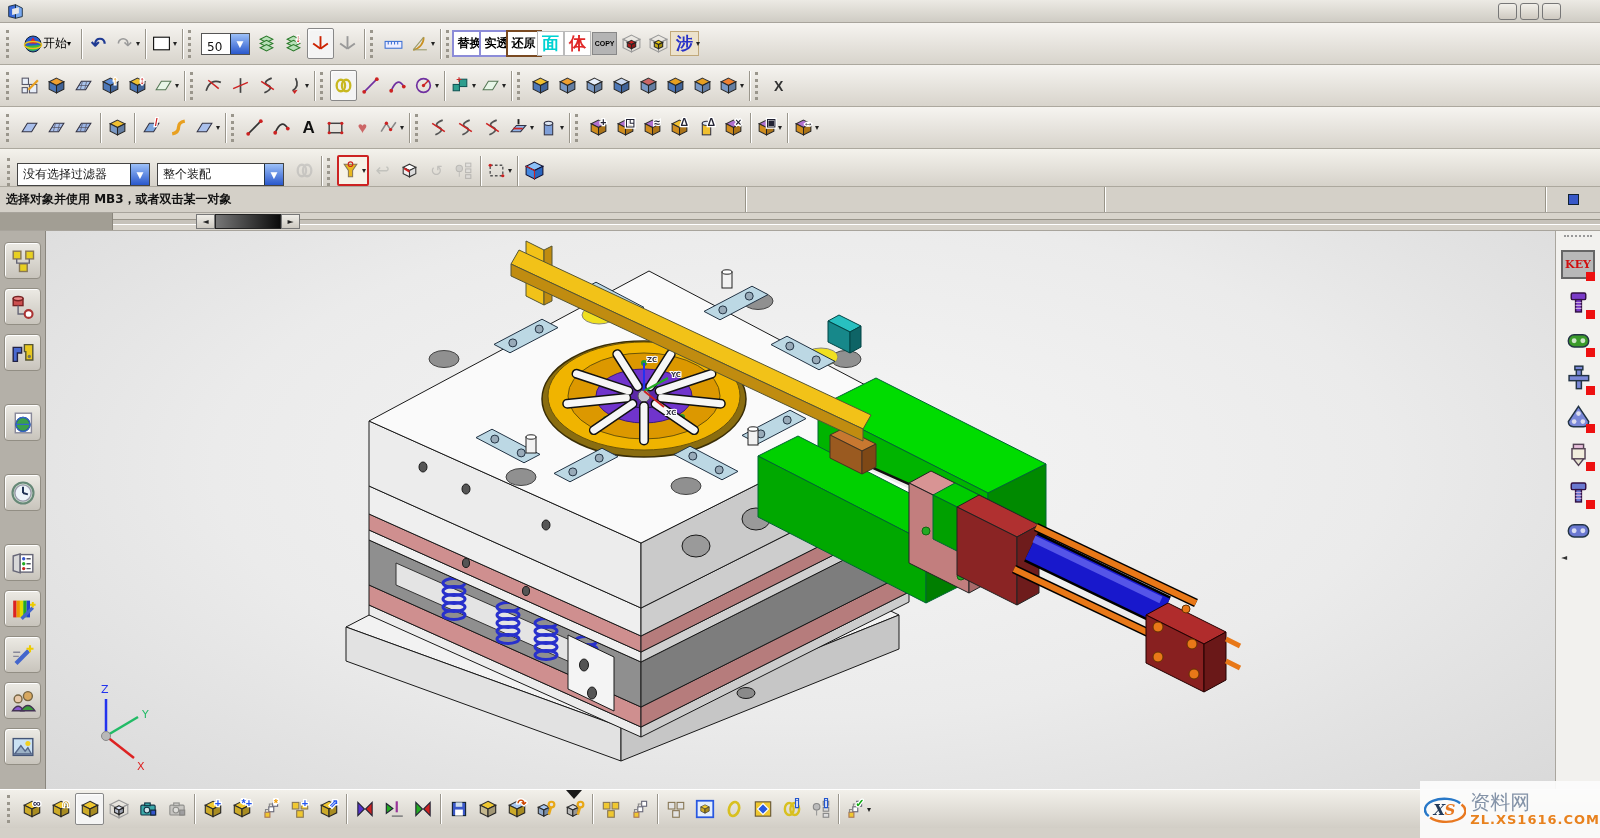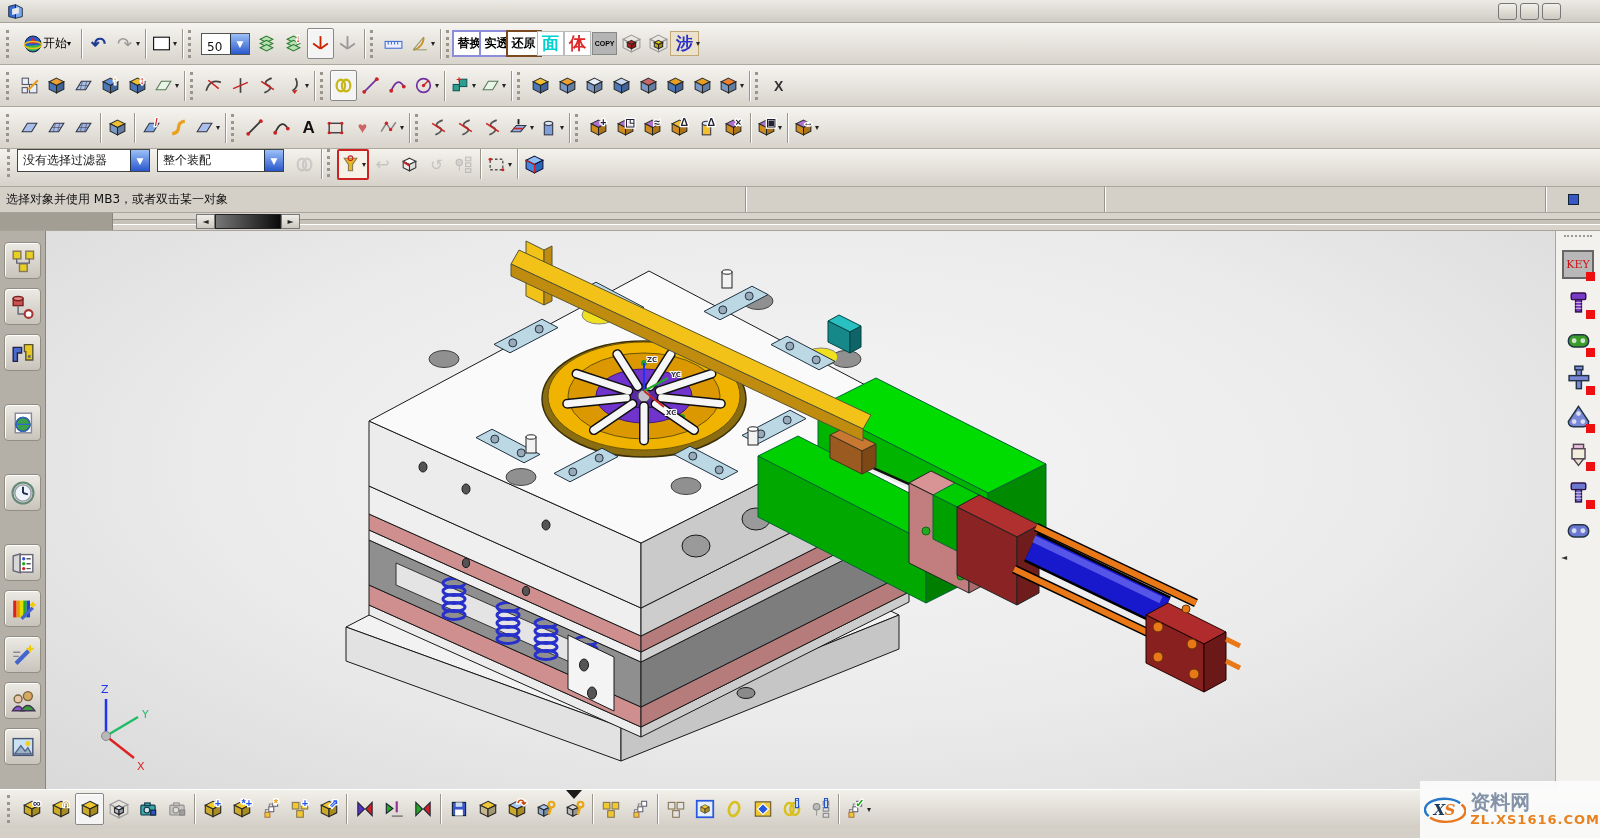--- a/index.html
+++ b/index.html
@@ -23,35 +23,35 @@
   .dd{font-size:8px;color:#222;margin-left:1px}
   .tb-sep{width:1px;height:30px;background:#9a968c;box-shadow:1px 0 0 #fff;margin:0 3px;flex:none}
   .tb-grip{width:3px;height:28px;margin:0 4px 0 2px;border-left:3px dotted #9a968c;flex:none}
   .tbt{display:inline-block;font-size:12px;font-weight:bold;background:#fff;padding:3px 4px;white-space:nowrap}
   .tbt-blue{border:2px solid #8c8cd8}
   .tbt-brown{border:2px solid #7a4a22}
   .tbt-cyan{border:1px solid #bbb;color:#00d2d2;font-size:17px;padding:0 4px}
   .tbt-red{border:1px solid #bbb;color:#e02828;font-size:17px;padding:0 4px}
   .tbt-copy{border:1px solid #888;background:#b4b4b4;font-size:7px;letter-spacing:0;padding:7px 2px}
   .tbt-she{border:1px solid #c0a87a;background:#ece2cc;color:#2832c8;font-size:17px;padding:0 5px}
-  .key-icon{background:#b8b8b8;color:#d01010;font-family:"DejaVu Serif",serif;font-size:11px;font-weight:normal;border:2px solid #666;padding:6px 2px}
+  .key-icon{background:#b8b8b8;color:#d01010;font-family:"DejaVu Serif",serif;font-size:11px;font-weight:bold;border:2px solid #666;padding:6px 2px}
   .start-btn{display:flex;align-items:center;font-size:12px;background:transparent;border:1px solid transparent;height:31px;padding:0 6px;font-family:inherit}
   .start-btn .icon-slot{width:20px;height:20px}
   .mini-arrow{font-size:8px}
   .spin{display:flex;align-items:flex-end;border:1px solid #555;background:#fff;height:20px;margin:0 3px}
   .spin-val{font-size:12px;padding:0 5px;min-width:18px}
   .blue-dd{width:18px;height:100%;background:linear-gradient(#9cc0f8,#2a58cc);color:#fff;font-size:9px;display:flex;align-items:center;justify-content:center;border-left:1px solid #234}
   
-  .selbar{height:37px;display:flex;align-items:flex-start;background:linear-gradient(#f4f2ec,#d6d2ca);border-bottom:1px solid #aca89e;padding:0 5px}
+  .selbar{height:37px;display:flex;align-items:flex-end;background:linear-gradient(#f4f2ec,#d6d2ca);border-bottom:1px solid #aca89e;padding:0 5px}
   .sel{display:flex;align-items:center;border:1px solid #444;background:#fff;height:21px;margin-right:7px}
   .sel-text{font-size:12px;padding:0 5px;width:102px;white-space:nowrap;overflow:hidden}
   .sel-text.narrow{width:96px}
   
   .promptbar{height:25px;background:#d4d0c8;border-bottom:1px solid #a8a49c;display:flex;align-items:stretch}
-  .prompt-text{font-size:12px;font-weight:normal;padding:4px 0 0 6px;flex:1;white-space:nowrap}
+  .prompt-text{font-size:12px;font-weight:bold;padding:4px 0 0 6px;flex:1;white-space:nowrap}
   .prompt-cell{border-left:1px solid #989488;box-shadow:inset 1px 0 0 #fff}
   .pc1{width:358px}.pc2{width:440px}
   .pc3{width:54px;display:flex;align-items:center;justify-content:center}
   .pc3 .sq{width:9px;height:9px;background:#3858c8;border:1px solid #123}
   
   .scrollstrip{height:17px;background:#d8d4cc;border-bottom:1px solid #a8a49c;position:relative}
   .strip-block{position:absolute;left:0;top:0;width:112px;height:100%;background:#a29e94;border-right:1px solid #8a867c}
   .strip-track{position:absolute;left:113px;right:0;top:6px;height:4px;background:#c6c2ba;border-top:1px solid #98948a;border-bottom:1px solid #fff}
   .hscroll{position:absolute;left:196px;top:1px;display:flex;height:15px}
   .scroll-btn{width:17px;background:linear-gradient(#f0eee8,#ccc8c0);border:1px solid #777;font-size:8px;line-height:14px;text-align:center;color:#222}
@@ -72,21 +72,21 @@
   .pal-collapse{font-size:8px;color:#333;align-self:flex-start;margin:2px 0 0 5px}
   
   .bottombar{height:38px;background:linear-gradient(#f2f0ea,#d2cec6);border-top:1px solid #fff;display:flex;align-items:center;padding:0 5px;position:relative}
   .bottombar .tb-btn{min-width:29px;height:32px}
   .bottombar .icon-slot{width:22px;height:22px}
   .splitter-arrow{position:absolute;left:566px;top:0;width:0;height:0;border-left:8px solid transparent;border-right:8px solid transparent;border-top:9px solid #1a1a1a}
   .statusedge{height:14px;background:#d4d0c8}
   
   .watermark{position:absolute;right:0;bottom:0;width:176px;height:57px;background:rgba(252,252,252,.93);display:flex;align-items:center;gap:4px;z-index:40;padding-left:4px}
   .wm-text{display:flex;flex-direction:column;line-height:1.05}
-  .wm-site{font-size:20px;font-weight:bold;color:#8493a8}
+  .wm-site{font-size:20px;font-weight:normal;color:#8493a8}
   .wm-url{font-size:13px;font-weight:bold;color:#e8821e;letter-spacing:1px}
 </style>
 </head>
 <body>
 
 <div class="menubar">
   <span class="app-icon">
     <svg viewBox="0 0 20 20">
         <polygon points="2,4 10,2 10,18 2,16" fill="#3a6ad8" stroke="#123"></polygon>
         <polygon points="10,2 18,6 18,16 10,18" fill="#78a8f0" stroke="#123"></polygon>

